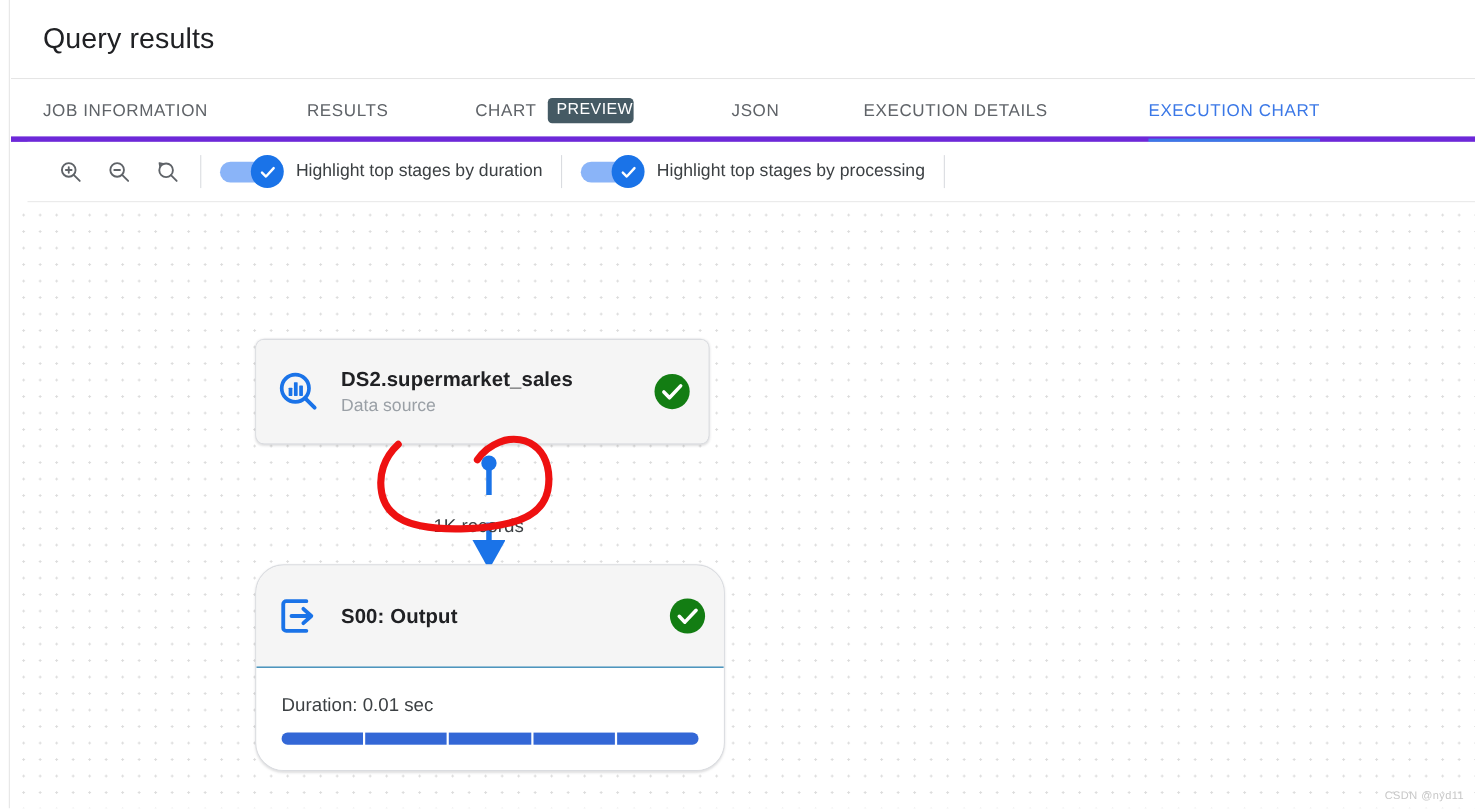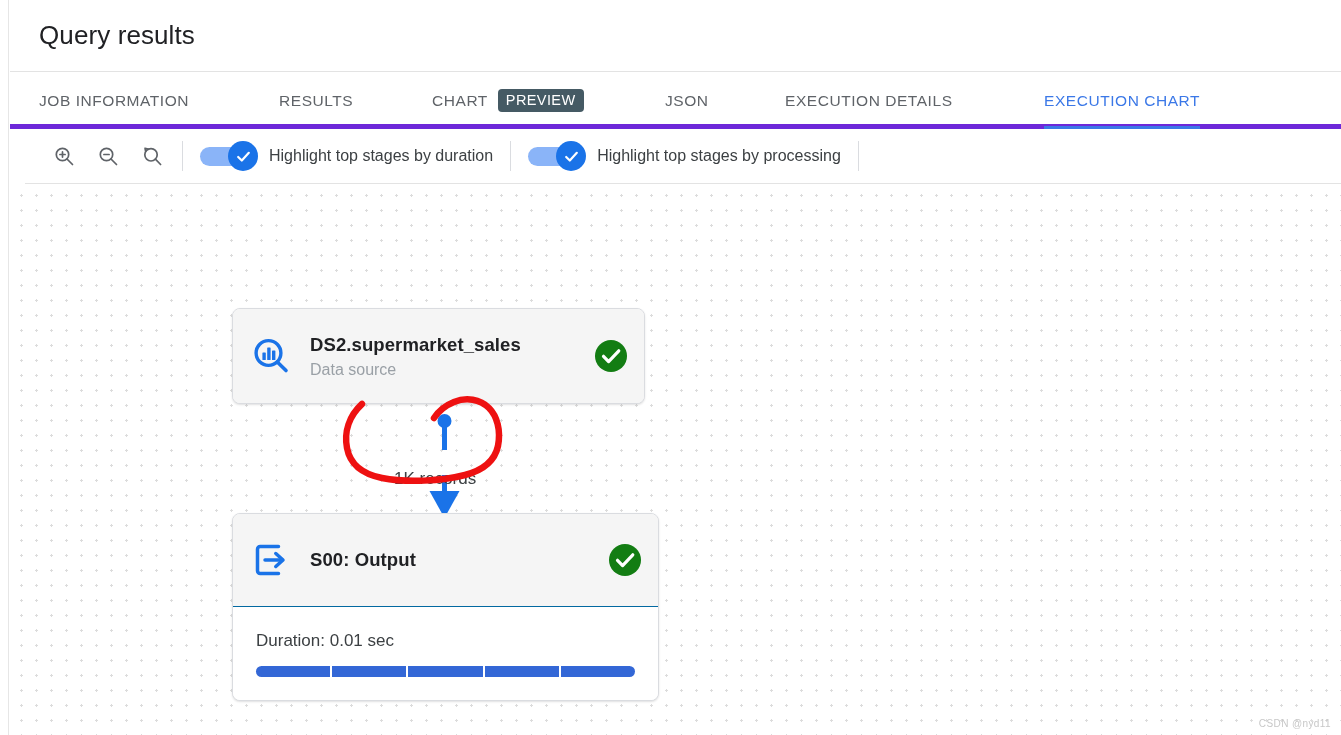--- a/index.html
+++ b/index.html
@@ -81,21 +81,21 @@
     width: 100%;
     height: 3px;
     background: #3b78e7;
   }
   .preview-badge {
     margin-left: 10px;
     background: #455a64;
     color: #ffffff;
     font-size: 14.5px;
     letter-spacing: 0.4px;
-    padding: 4px 8px 5px 8px;
+    padding: 4px 0 5px 8px;
     border-radius: 4px;
     line-height: 1;
   }
 
   
   .toolbar {
     position: absolute;
     left: 25px; top: 129px;
     width: 1331px;
     height: 55px;
@@ -399,21 +399,21 @@
         </div>
         <div class="status-check">
           <svg width="34" height="34" viewBox="0 0 34 34">
             <circle cx="17" cy="17" r="16" fill="#137d13"></circle>
             <polyline points="9.5,17.3 14.6,22.6 24.8,11.8" fill="none" stroke="#ffffff" stroke-width="3.2" stroke-linecap="round" stroke-linejoin="round"></polyline>
           </svg>
         </div>
       </div>
     </div>
 
-    <div class="node" style="left:222px; top:329px; width:427px; height:188px;">
+    <div class="node" style="left:222px; top:329px; width:427px; height:188px;border-radius:26px;">
       <div class="node-head" style="height:92px;">
         <div class="node-icon">
           <svg width="40" height="40" viewBox="0 0 40 40" fill="none">
             <path d="M27.5 6.5 H9.2 A2.7 2.7 0 0 0 6.5 9.2 V30.8 A2.7 2.7 0 0 0 9.2 33.5 H27.5" stroke="#1a73e8" stroke-width="3.5" stroke-linecap="round" stroke-linejoin="round"></path>
             <line x1="14" y1="20" x2="31" y2="20" stroke="#1a73e8" stroke-width="3.5" stroke-linecap="round"></line>
             <polyline points="24.8,13.5 32,20 24.8,26.5" fill="none" stroke="#1a73e8" stroke-width="3.5" stroke-linecap="round" stroke-linejoin="round"></polyline>
           </svg>
         </div>
         <div class="node-text">
           <div class="node-title">S00: Output</div>

